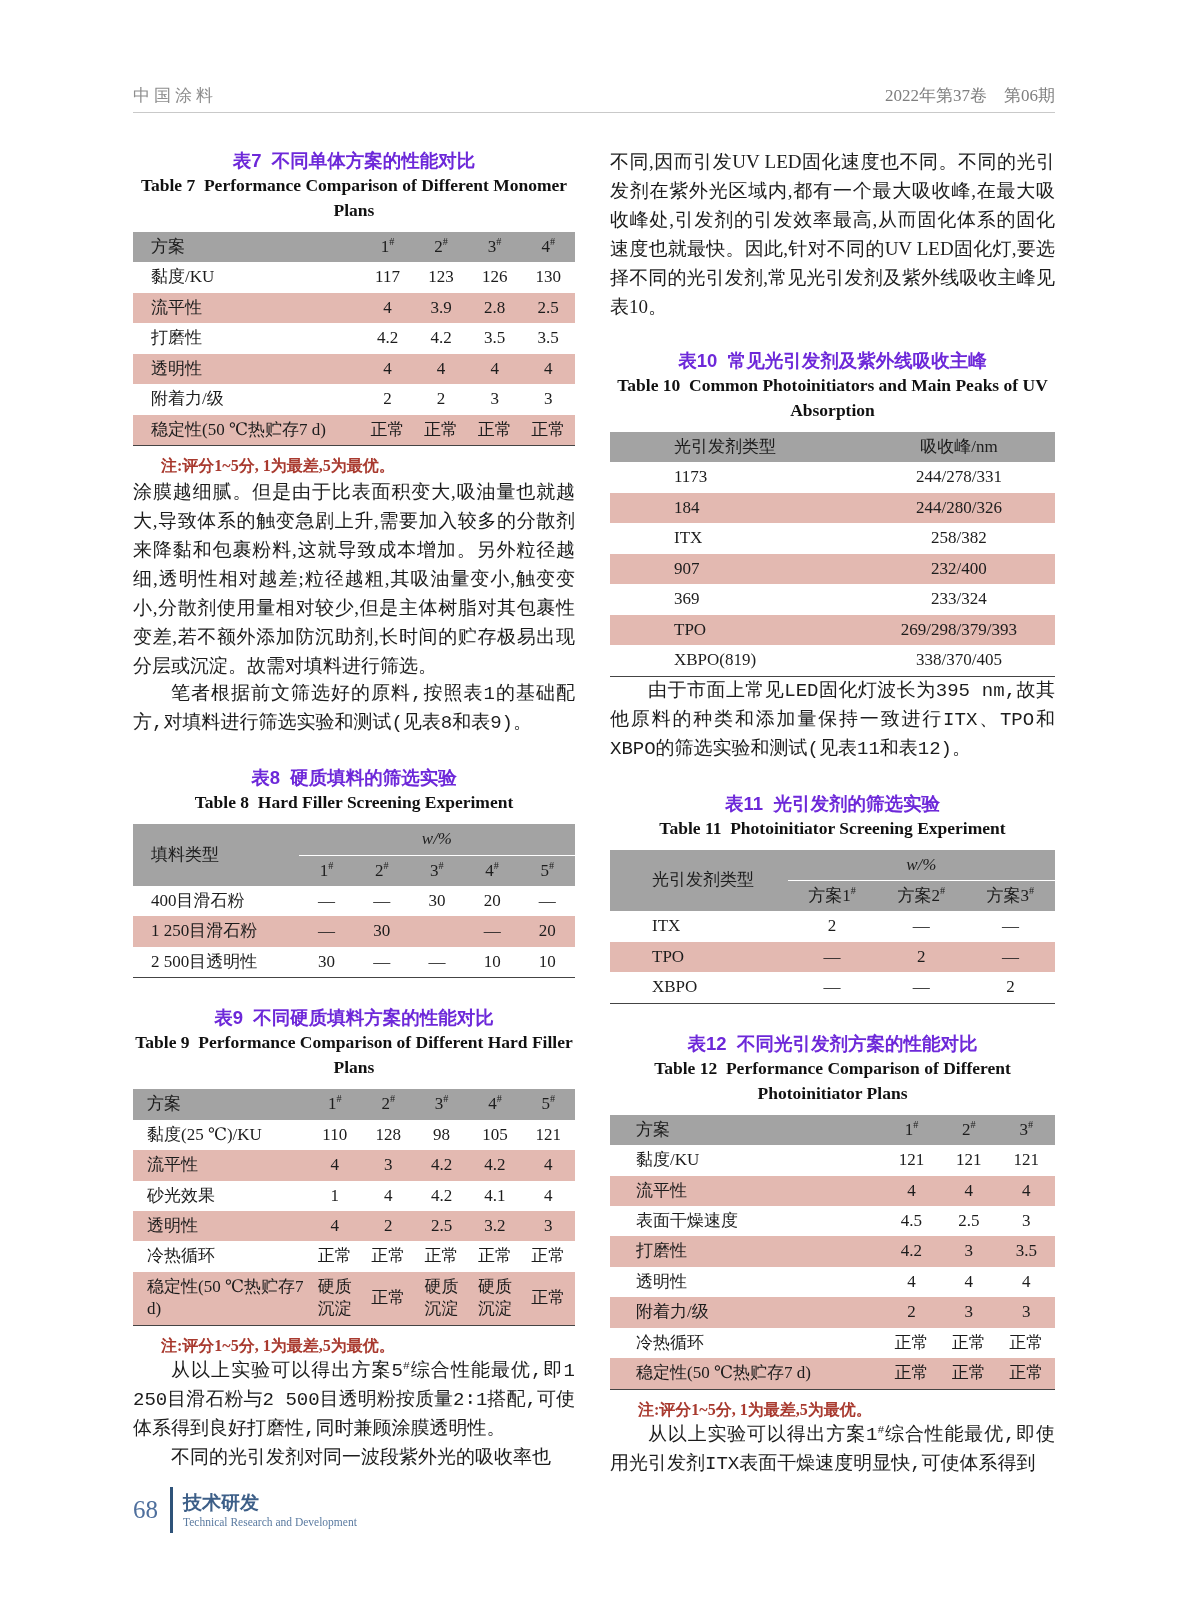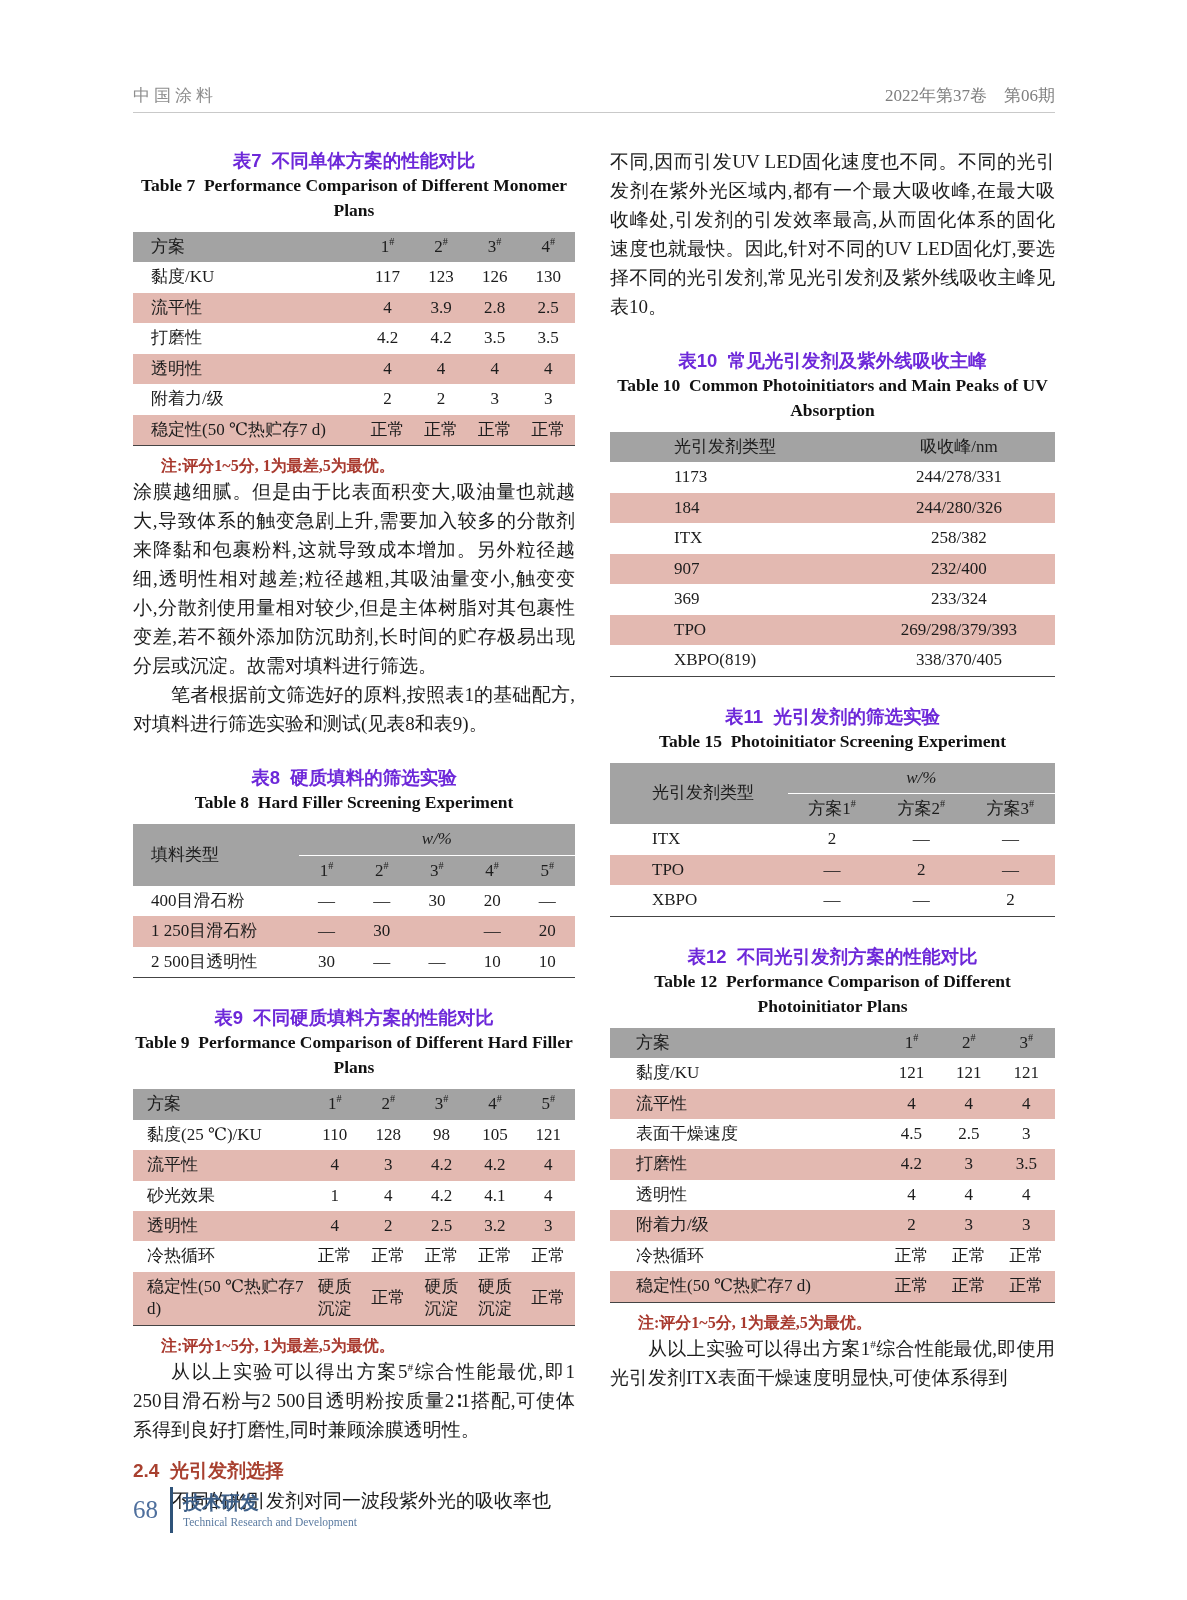--- a/index.html
+++ b/index.html
@@ -63,21 +63,21 @@
   [data-table="t12"] td.lbl{width:55%;padding-left:26px;}
   
   .note{
     color:#a8392e;font-weight:bold;font-size:16px;
     margin:9px 0 0 28px;line-height:22px;white-space:pre-wrap;
   }
   p.body-p{
     margin:0;font-size:19px;line-height:29px;
     text-align:justify;
   }
-  p.ind{text-indent:2em;}
+  p.ind{text-indent:2em;font-family:Liberation Mono, monospace;}
   .mt-para{margin-top:23px;}
   .mt-sec{margin-top:27px;}
   .sec-head{
     font-family:"Liberation Sans","DejaVu Sans",sans-serif;
     font-weight:bold;font-size:19px;color:#a8402f;
     margin-top:12px;line-height:30px;white-space:pre-wrap;
   }
   
   .pagefoot{
     position:absolute;left:133px;top:1487px;
@@ -275,21 +275,20 @@
                 <td class="val">硬质沉淀</td>
                 <td class="val">正常</td>
               </tr>
             </tbody>
           </table>
         </div>
       <div class="note">注:评分1~5分, 1为最差,5为最优。</div>
 
       <p class="body-p ind mt-sec">从以上实验可以得出方案5<sup class="hash">#</sup>综合性能最优,即1 250目滑石粉与2 500目透明粉按质量2∶1搭配,可使体系得到良好打磨性,同时兼顾涂膜透明性。</p>
 
-      <div class="sec-head">2.4  光引发剂选择</div>
 
       <p class="body-p ind">不同的光引发剂对同一波段紫外光的吸收率也</p>
     </div>
 
     <div class="col-right">
 
       <p class="body-p" style="margin-top:7px;">不同,因而引发UV LED固化速度也不同。不同的光引发剂在紫外光区域内,都有一个最大吸收峰,在最大吸收峰处,引发剂的引发效率最高,从而固化体系的固化速度也就最快。因此,针对不同的UV LED固化灯,要选择不同的光引发剂,常见光引发剂及紫外线吸收主峰见表10。</p>
 
       <div class="cap-group mt-sec">
         <div class="cap-zh">表10  常见光引发剂及紫外线吸收主峰</div>
@@ -327,24 +326,25 @@
                 <td class="val">269/298/379/393</td>
               </tr>
               <tr class="">
                 <td class="lbl">XBPO(819)</td>
                 <td class="val">338/370/405</td>
               </tr>
             </tbody>
           </table>
         </div>
 
+      <p class="body-p ind mt-sec">由于市面上常见LED固化灯波长为395 nm,故其他原料的种类和添加量保持一致进行ITX、TPO和XBPO的筛选实验和测试(见表11和表12)。</p>
 
       <div class="cap-group mt-sec">
         <div class="cap-zh">表11  光引发剂的筛选实验</div>
-        <div class="cap-en">Table 15  Photoinitiator Screening Experiment</div>
+        <div class="cap-en">Table 11  Photoinitiator Screening Experiment</div>
       </div>
       <div class="tblwrap" data-table="t11">
           <table>
             <tbody>
               <tr class="hdr">
                 <td class="lbl" rowspan="2">光引发剂类型</td>
                 <td class="val span" colspan="3"><span class="wp">w/%</span></td>
               </tr>
               <tr class="hdr">
                 <td class="val">方案1<sup class="hash">#</sup></td>

